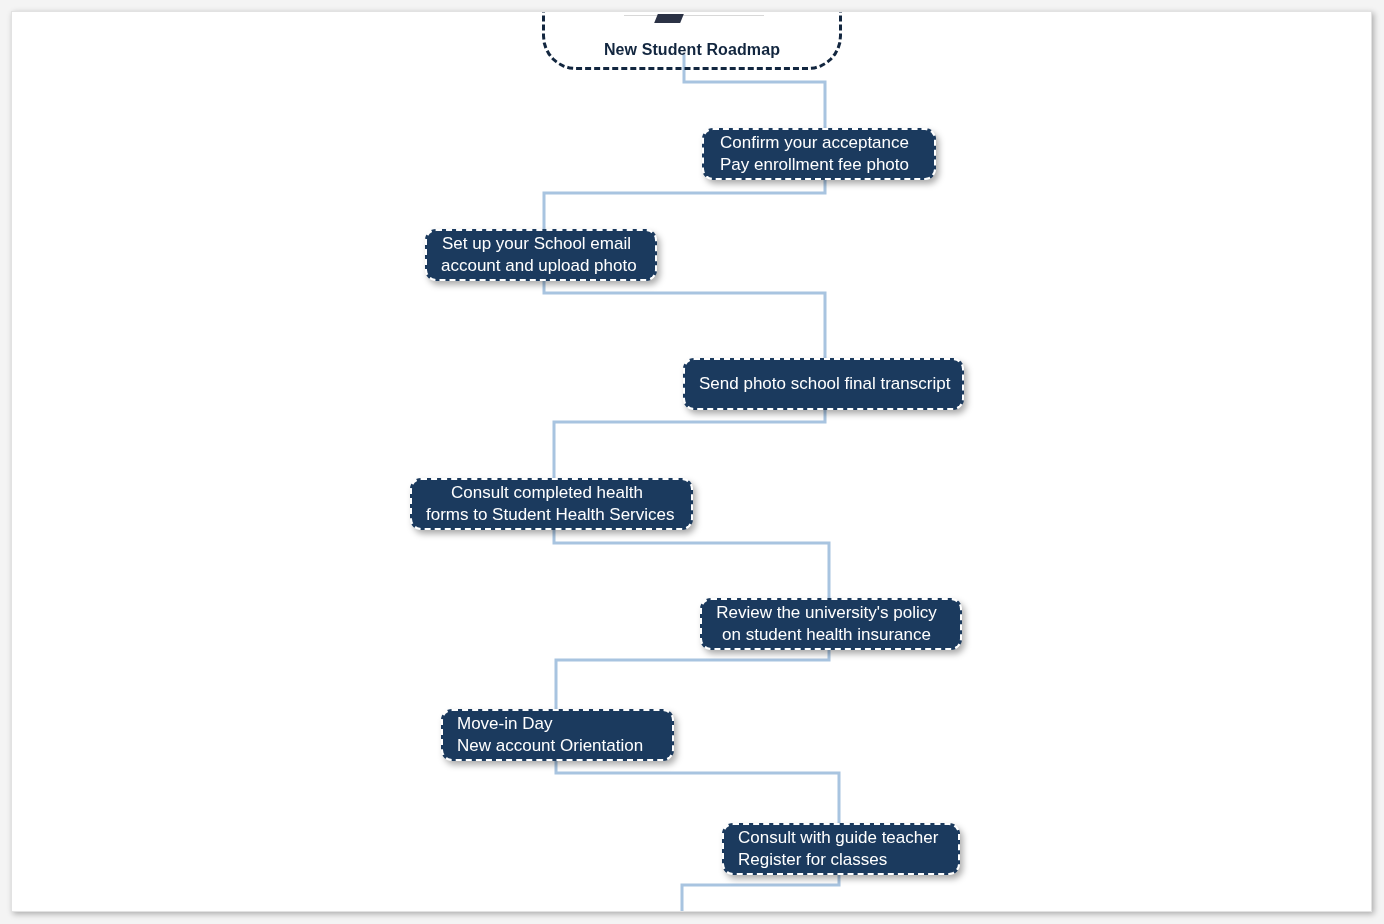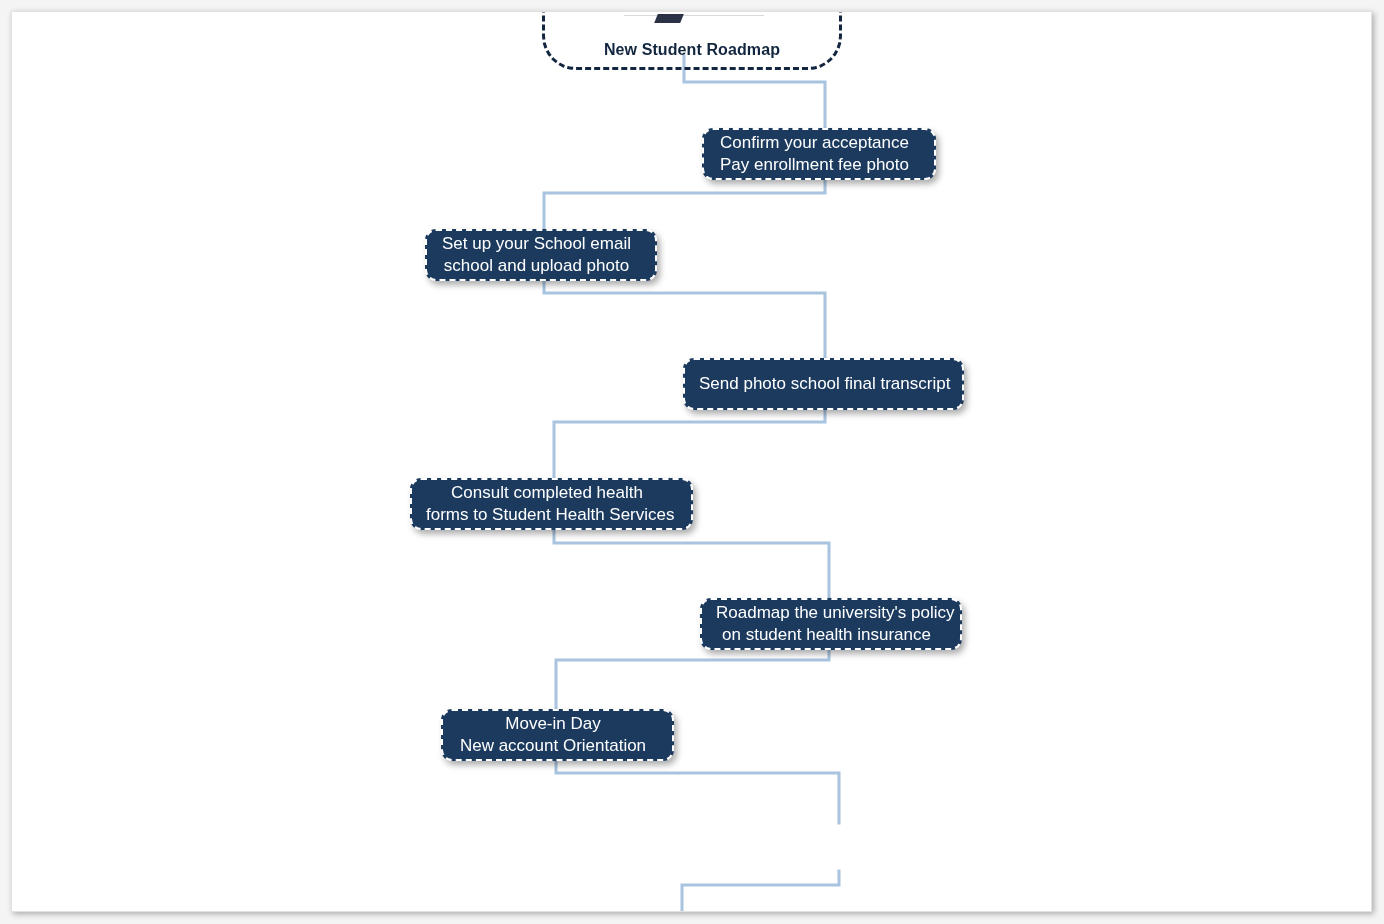--- a/index.html
+++ b/index.html
@@ -92,21 +92,21 @@
     padding: 6px 23px 7px 14px;
     filter: drop-shadow(3px 4px 3px rgba(0,0,0,0.32));
   }
   .step-box .line {
     font-size: 17px;
     line-height: 21.5px;
     white-space: nowrap;
     color: #ffffff;
   }
   .step-box.align-center .line { text-align: center; }
-  .step-box.align-left   .line { text-align: center; }
+  .step-box.align-left   .line { text-align: left; }
 </style>
 </head>
 <body>
 
 <div id="canvas-wrap">
   <div id="slide-surface">
 
     <svg id="connector-layer" viewBox="0 0 1384 924" width="1384" height="924" style="left:-11px; top:-11px;">
       <g fill="none" stroke="#a8c4e0" stroke-width="3" stroke-linecap="square" stroke-linejoin="miter">
 
@@ -135,37 +135,41 @@
       <span class="title-text">New Student Roadmap</span>
     </div>
 
     <div class="step-box align-center" style="left:690px; top:116px; width:234px; height:52px;">
       <span class="line">Confirm your acceptance</span>
       <span class="line">Pay enrollment fee photo</span>
     </div>
 
     <div class="step-box align-center" style="left:413px; top:217px; width:232px; height:52px;">
       <span class="line">Set up your School email</span>
-      <span class="line">school and upload photo</span>
+      <span class="line">account and upload photo</span>
     </div>
 
     <div class="step-box align-center" style="left:671px; top:346px; width:281px; height:52px;">
       <span class="line">Send photo school final transcript</span>
     </div>
 
     <div class="step-box align-center" style="left:398px; top:466px; width:283px; height:52px;">
       <span class="line">Consult completed health</span>
       <span class="line">forms to Student Health Services</span>
     </div>
 
     <div class="step-box align-center" style="left:688px; top:586px; width:262px; height:52px;">
-      <span class="line">Roadmap the university's policy</span>
+      <span class="line">Review the university's policy</span>
       <span class="line">on student health insurance</span>
     </div>
 
     <div class="step-box align-left" style="left:429px; top:697px; width:233px; height:52px;">
       <span class="line">Move-in Day</span>
       <span class="line">New account Orientation</span>
     </div>
 
+    <div class="step-box align-left" style="left:710px; top:811px; width:238px; height:52px;">
+      <span class="line">Consult with guide teacher</span>
+      <span class="line">Register for classes</span>
+    </div>
 
   </div>
 </div>
 
 </body></html>

